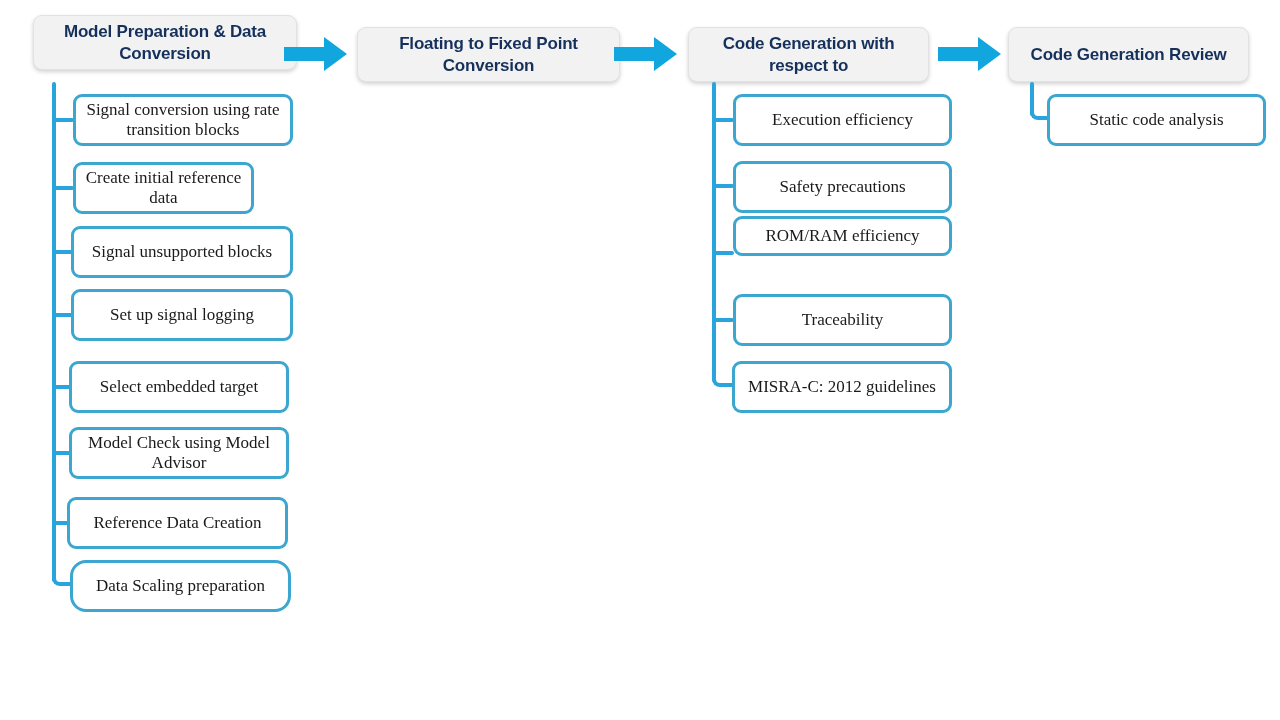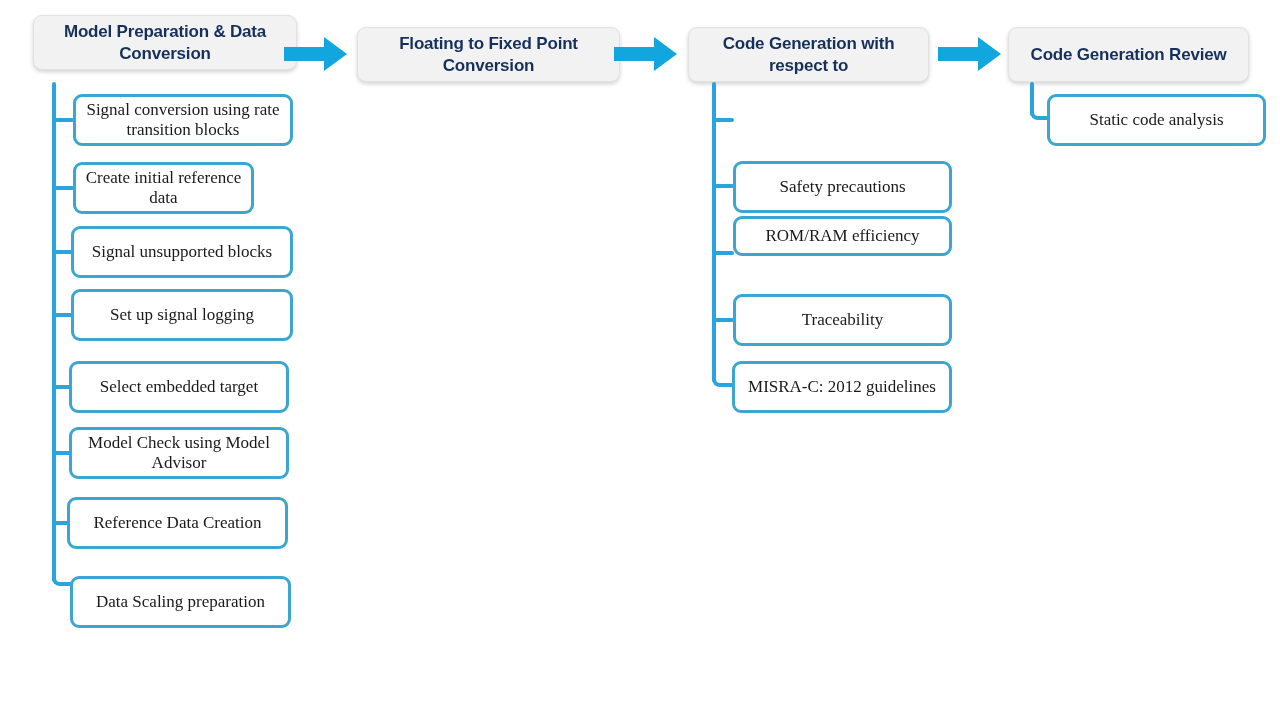--- a/index.html
+++ b/index.html
@@ -120,21 +120,21 @@
   </div>
   <div class="leaf-box" style="left:69px; top:361px; width:220px; height:52px;">
     <span>Select  embedded target</span>
   </div>
   <div class="leaf-box" style="left:69px; top:427px; width:220px; height:52px;">
     <span>Model Check using Model Advisor</span>
   </div>
   <div class="leaf-box" style="left:67px; top:497px; width:221px; height:52px;">
     <span>Reference Data Creation</span>
   </div>
-  <div class="leaf-box" style="left:70px; top:576px; width:221px; height:52px;">
+  <div class="leaf-box" style="left:70px; top:560px; width:221px; height:52px;border-radius:16px;">
     <span>Data Scaling preparation</span>
   </div>
 
   <div class="stage-arrow" style="left:284px; top:36px; width:64px; height:36px;">
     <svg width="64" height="36" viewBox="0 0 64 36">
       <polygon points="0,11 40,11 40,1 63,18 40,35 40,25 0,25" fill="#11a6de"></polygon>
     </svg>
   </div>
 
   <div class="stage-header" style="left:357px; top:27px; width:263px; height:55px;">
@@ -152,20 +152,23 @@
   </div>
 
   <div class="trunk" style="left:712px; top:82px; width:4px; height:300px;"></div>
   <div class="elbow" style="left:712px; top:361px; width:22px; height:26px;"></div>
 
   <div class="stub" style="left:714px; top:118px; width:20px; height:4px;"></div>
   <div class="stub" style="left:714px; top:184px; width:20px; height:4px;"></div>
   <div class="stub" style="left:714px; top:251px; width:20px; height:4px;"></div>
   <div class="stub" style="left:714px; top:318px; width:20px; height:4px;"></div>
 
+  <div class="leaf-box" style="left:733px; top:94px; width:219px; height:52px;">
+    <span>Execution efficiency</span>
+  </div>
   <div class="leaf-box" style="left:733px; top:161px; width:219px; height:52px;">
     <span>Safety precautions</span>
   </div>
   <div class="leaf-box" style="left:733px; top:216px; width:219px; height:40px;text-align:center;">
     <span>ROM/RAM efficiency</span>
   </div>
   <div class="leaf-box" style="left:733px; top:294px; width:219px; height:52px;">
     <span>Traceability</span>
   </div>
   <div class="leaf-box" style="left:732px; top:361px; width:220px; height:52px;">

